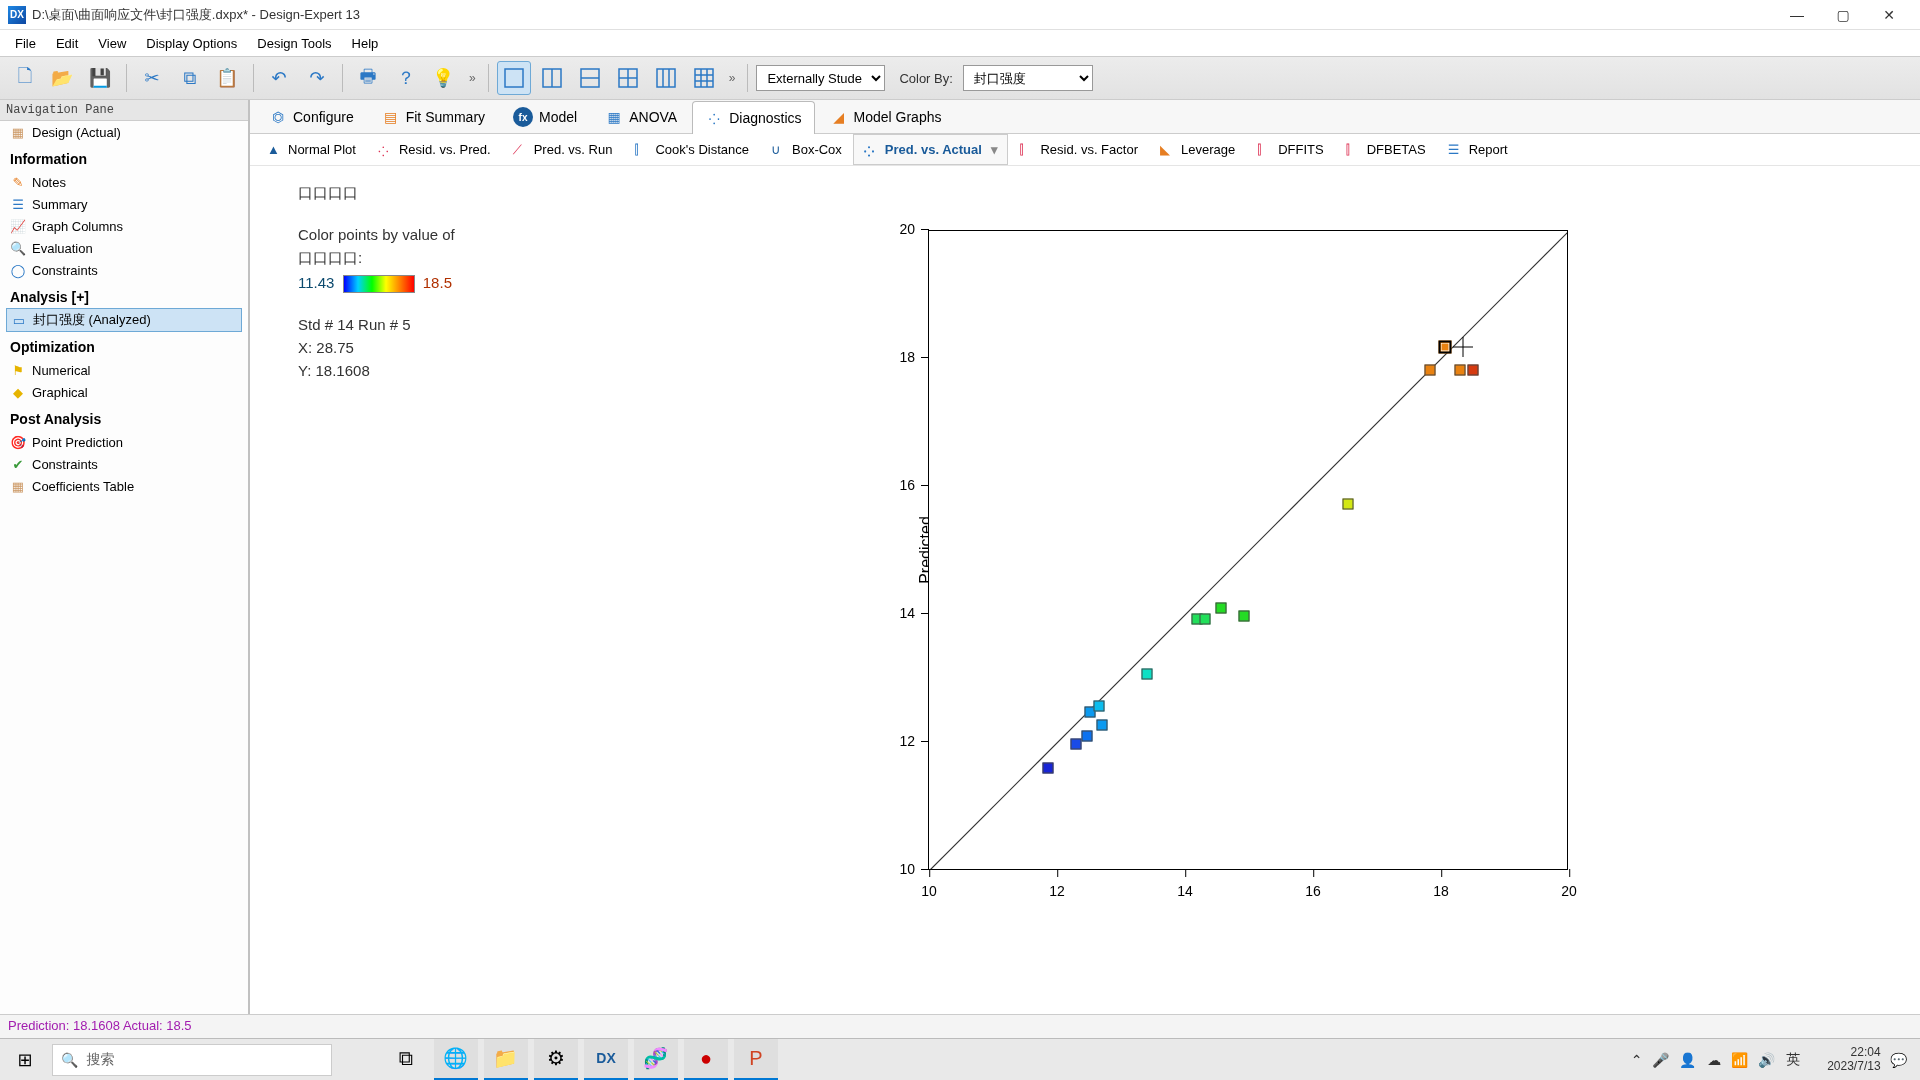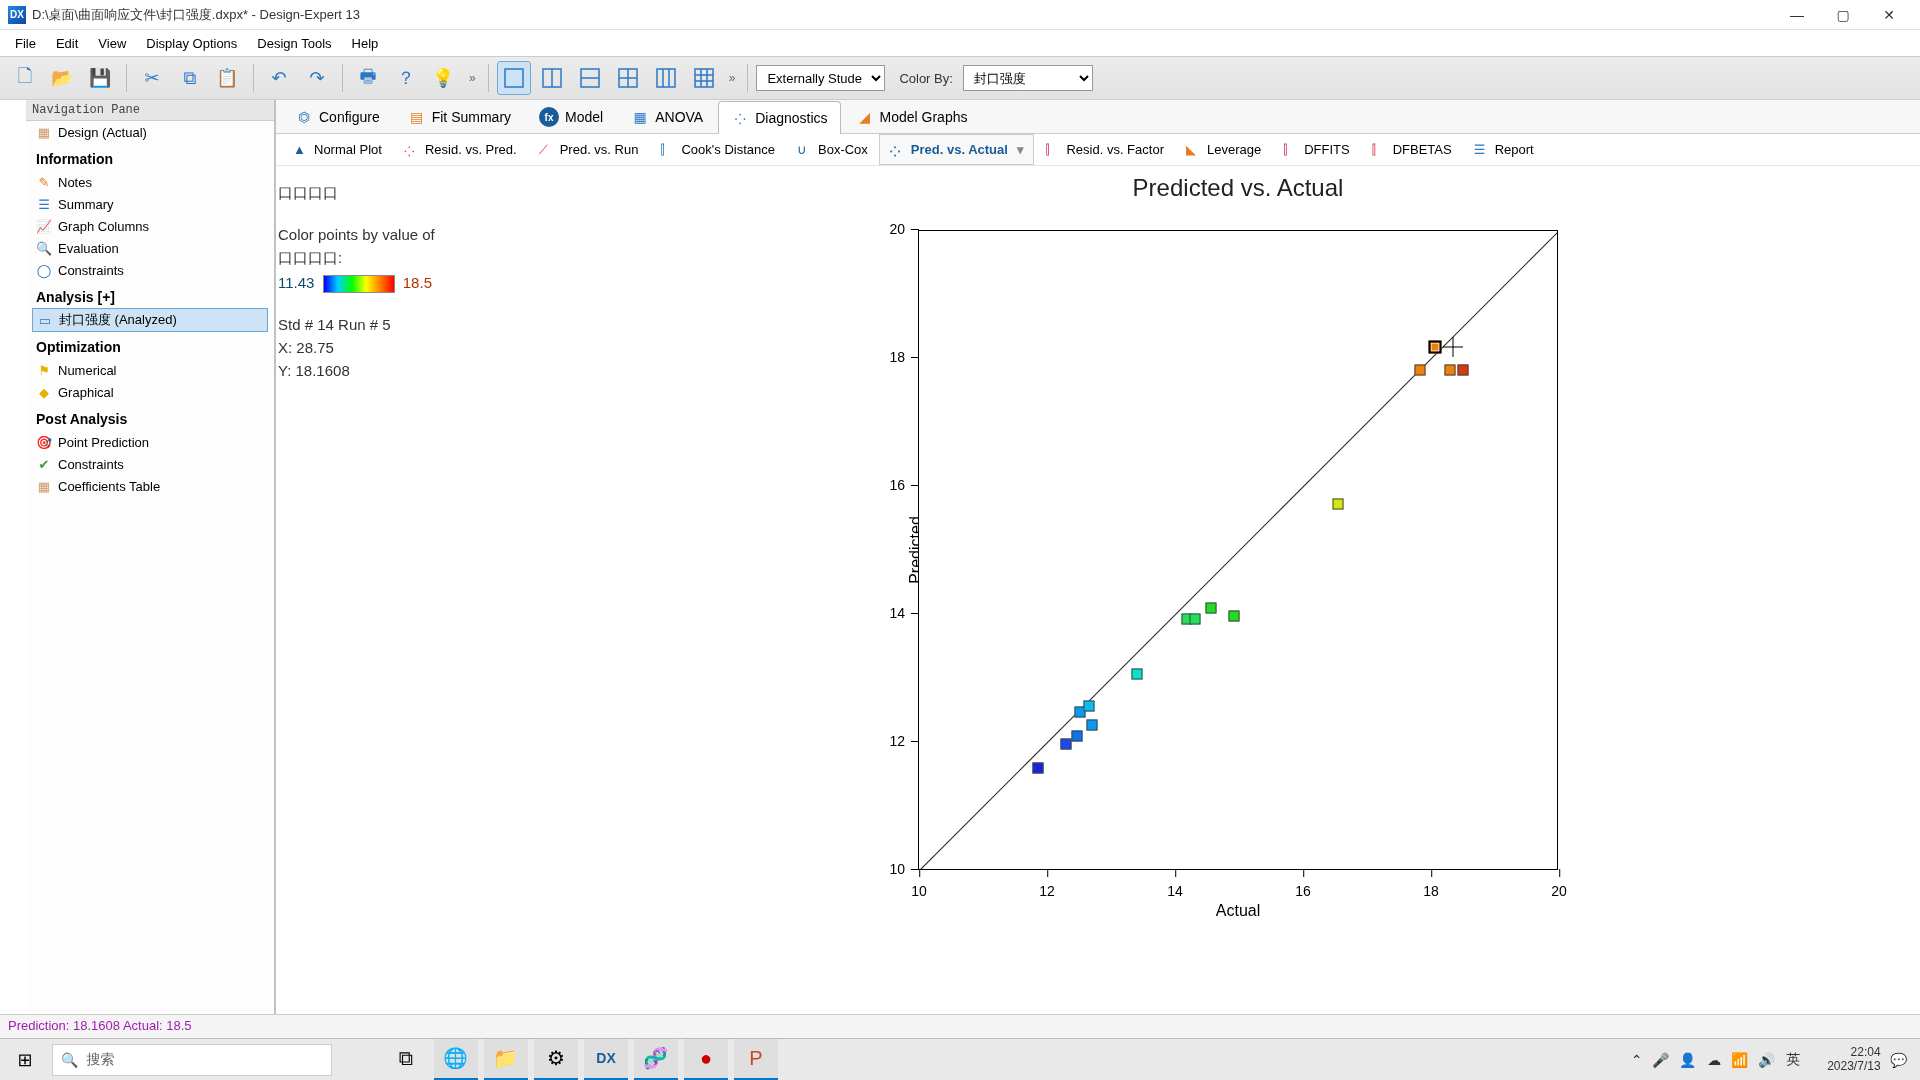--- a/index.html
+++ b/index.html
@@ -24,21 +24,21 @@
 .toolbar .layout-btn { width: 34px; height: 34px; display:flex; align-items:center; justify-content:center; border: 1px solid transparent; border-radius: 3px; }
 .toolbar .layout-btn.active { background: #cde3f5; border-color: #6ea9d6; }
 .toolbar .layout-btn svg { stroke:#2b78c5; fill:#cde3f5; }
 .toolbar select { height: 26px; font-size: 13px; border: 1px solid #999; padding: 0 6px; background: #fff; }
 .toolbar .label { font-size: 13px; color: #333; margin: 0 6px 0 10px; }
 
 
 .main { flex: 1; display: flex; min-height: 0; }
 
 
-.navpane { width: 250px; background: #fdfdfd; border-right: 2px solid #c1c1c1; display: flex; flex-direction: column; font-size: 13px; margin-left: 26px; }
+.navpane { width: 250px; background: #fdfdfd; border-right: 2px solid #c1c1c1; display: flex; flex-direction: column; font-size: 13px; }
 .navpane-title { background: #e6e6e6; padding: 3px 6px; font-family: "Courier New", monospace; font-size: 12px; border-bottom: 1px solid #ccc; color:#444; }
 .navpane-body { flex: 1; overflow-y: auto; padding-bottom: 6px; }
 .nav-item { display: flex; align-items: center; gap: 6px; padding: 3px 10px; cursor: default; }
 .nav-item.selected { background: #cde3f5; border: 1px solid #6ea9d6; margin: -1px 6px; padding: 2px 4px; }
 .nav-section-title { font-weight: bold; padding: 8px 10px 4px 10px; font-size: 14px; }
 .nav-icon { width: 16px; height: 16px; display: inline-flex; align-items: center; justify-content: center; font-size: 13px; }
 
 
 .content { flex: 1; display: flex; flex-direction: column; min-width: 0; }
 .tabrow { height: 34px; background: #f7f7f7; border-bottom: 1px solid #ccc; display: flex; align-items: stretch; padding: 0 6px; gap: 2px; }
@@ -46,21 +46,21 @@
 .tabrow .tab.active { border-color: #bbb; background: #fff; position: relative; top: 1px; }
 .tabrow .tab-icon { width: 18px; height: 18px; display:inline-flex; align-items:center; justify-content:center; }
 
 .subtabrow { height: 32px; background: #fff; border-bottom: 1px solid #e5e5e5; display: flex; align-items: stretch; padding: 0 6px; gap: 0; }
 .subtabrow .subtab { display: flex; align-items: center; gap: 5px; padding: 0 10px; font-size: 13px; border: 1px solid transparent; white-space: nowrap; }
 .subtabrow .subtab.active { font-weight: bold; color: #1a5b9a; border-color:#ccc; background:#f8f8f8; }
 .subtabrow .subtab-icon { width: 16px; height: 16px; }
 
 
 .plot-area { flex: 1; display: flex; }
-.side-info { width: 280px; padding: 18px 2px; font-size: 15px; color: #333; }
+.side-info { width: 280px; padding: 18px 2px; font-size: 15px; color: #333; margin-left: 46px; }
 .side-info .row { margin-bottom: 6px; }
 .gradient-bar { display: inline-block; width: 72px; height: 18px; vertical-align: middle; background: linear-gradient(to right, #0000ff, #00d0ff, #00ff00, #ffff00, #ff8000, #ff0000); border:1px solid #888; margin: 0 4px; }
 .min-val { color: #0c4a6e; }
 .max-val { color: #b03000; }
 
 .plot-wrap { flex: 1; position: relative; display:flex; align-items:flex-start; justify-content:center; padding-top: 10px; }
 .plot-title { position: absolute; top: 8px; left: 0; right: 0; text-align: center; font-size: 24px; color: #222; }
 .plot-box { margin-top: 54px; position: relative; }
 .axis-label-y { position: absolute; left: -36px; top: 50%; transform: translateY(-50%) rotate(-90deg); font-size: 16px; }
 .axis-label-x { position: absolute; bottom: -50px; left: 0; right: 0; text-align: center; font-size: 16px; }
@@ -323,21 +323,20 @@
           <span class="gradient-bar"></span>
           <span class="max-val">18.5</span>
         </div>
         <br>
         <div class="row">Std # 14 Run # 5</div>
         <div class="row">X: 28.75</div>
         <div class="row">Y: 18.1608</div>
       </div>
 
       <div class="plot-wrap">
-        <div class="plot-title">Predicted vs. Actual</div>
         <div class="plot-box">
           <div class="axis-label-y">Predicted</div>
           <div class="plot-canvas" id="plot-canvas" style="width:640px;height:640px">
             <svg class="diag-line">
                 <line x1="0" y1="640" x2="640" y2="0" stroke="#333" stroke-width="1.2"></line>
               </svg>
           <div class="tick-y" style="bottom: 0px;">10</div>
               <div class="tick-y" style="bottom: 128px;">12</div>
               <div class="tick-y" style="bottom: 256px;">14</div>
               <div class="tick-y" style="bottom: 384px;">16</div>
@@ -363,21 +362,20 @@
               <div class="pt" style="left: 419.2px; bottom: 364.8px; background: rgb(211, 232, 19);"></div>
               <div class="pt" style="left: 501.12px; bottom: 499.2px; background: rgb(233, 130, 17);"></div>
               <div class="pt selected" style="left: 516.48px; bottom: 522.291px; background: rgb(233, 130, 17);"></div>
               <div class="pt" style="left: 531.2px; bottom: 499.2px; background: rgb(233, 130, 17);"></div>
               <div class="pt" style="left: 544px; bottom: 499.2px; background: rgb(214, 58, 16);"></div>
               <div style="position: absolute; width: 20px; height: 20px; transform: translate(-50%, 50%); left: 534.48px; bottom: 522.291px;"><svg width="20" height="20">
                   <line x1="10" y1="0" x2="10" y2="20" stroke="#000"></line>
                   <line x1="0" y1="10" x2="20" y2="10" stroke="#000"></line>
                 </svg></div>
             </div>
-          <div class="axis-label-x">Actual</div>
         </div>
       </div>
     </div>
   </div>
 </div>
 
 <div class="statusbar">Prediction: 18.1608  Actual: 18.5</div>
 
 <div class="taskbar">
   <div class="start">⊞</div>

